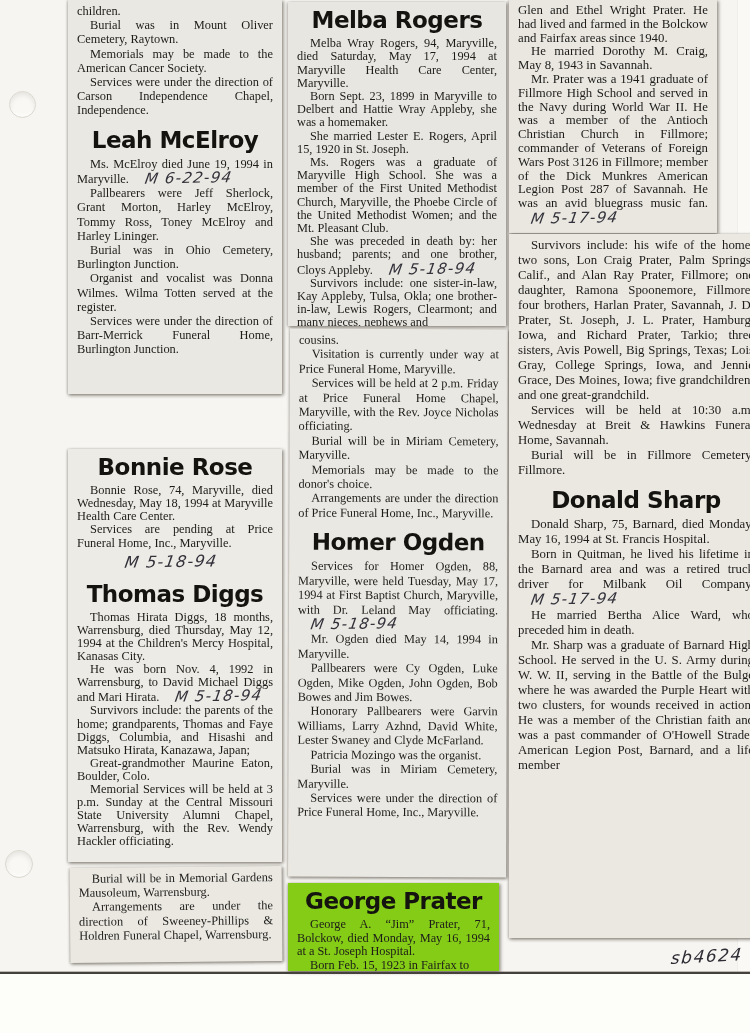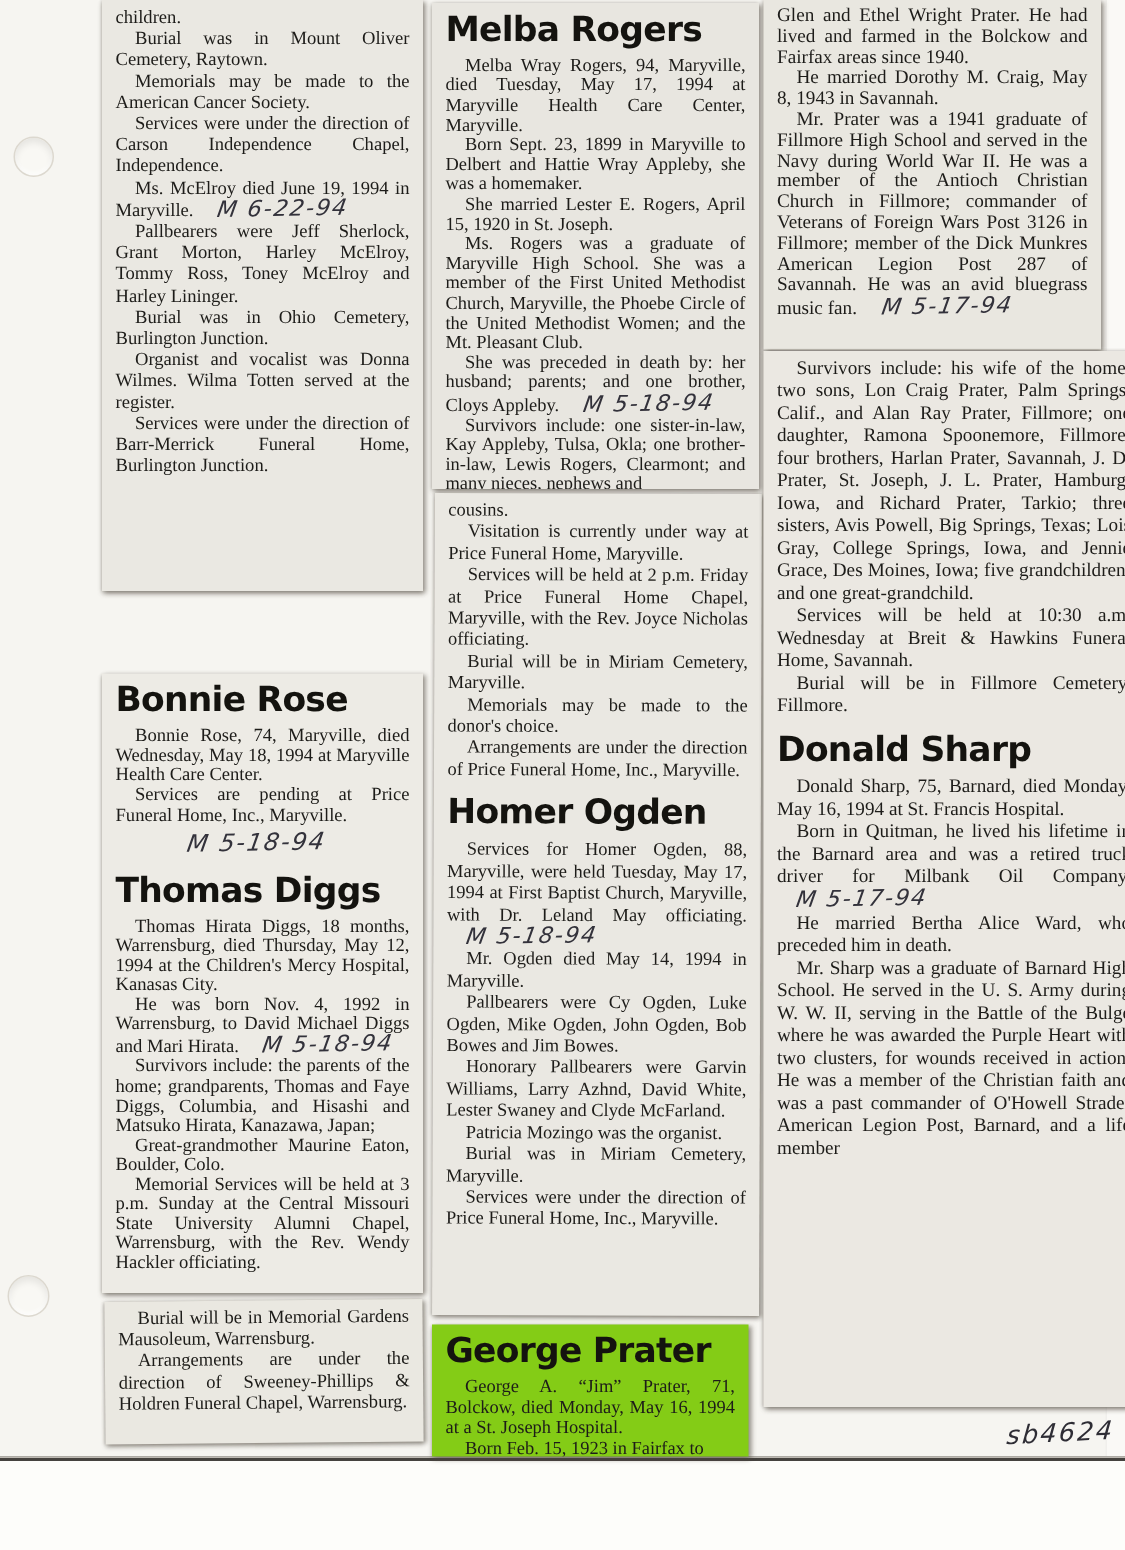--- a/index.html
+++ b/index.html
@@ -5,21 +5,21 @@
   html,body{margin:0;padding:0;background:#e9e9e9;}
   #page{position:relative;width:750px;height:1033px;background:#f6f5f1;overflow:hidden;
         font-family:"Liberation Serif",serif;color:#1d1c19;}
   .right-margin{position:absolute;left:737px;top:0;width:13px;height:971px;background:#faf9f6;
         border-left:1px solid rgba(0,0,0,.04);}
   .clipping{position:absolute;box-sizing:border-box;padding:4px 9px 6px;overflow:hidden;
         box-shadow:2px 1px 3px rgba(80,74,62,.45), -1px 0 2px rgba(80,74,62,.22), 0 2px 3px rgba(80,74,62,.3);}
   .para{margin:0;text-align:justify;text-indent:13px;hyphens:auto;-webkit-hyphens:auto;}
   .para.noindent{text-indent:0;}
   .headline{font-family:"DejaVu Sans",sans-serif;font-weight:bold;font-size:23px;line-height:1.05;
-        margin:10px 0 5px;letter-spacing:-0.5px;color:#14130f;}
+        text-align:center;margin:10px 0 5px;letter-spacing:-0.5px;color:#14130f;}
   .clipping > .headline:first-child{margin-top:2px;}
   .hand{font-family:"DejaVu Sans",sans-serif;font-style:italic;font-size:15px;letter-spacing:1.2px;
         color:#33323b;display:inline-block;transform:skewX(-10deg) rotate(-1deg);line-height:1;}
   .hand.standalone{margin:4px 0 2px 48px;font-size:16px;}
   .catalog{position:absolute;left:671px;top:946px;font-family:"DejaVu Sans",sans-serif;font-style:italic;
         font-size:17px;letter-spacing:1.5px;color:#2e2d35;transform:rotate(-3deg) skewX(-8deg);}
   .hole{position:absolute;border-radius:50%;background:#f9f8f4;border:1px solid #dcd8cf;
         box-shadow:inset 0 3px 5px rgba(0,0,0,.08), inset 0 -2px 3px rgba(255,255,255,.7);}
   .hole1{left:9px;top:91px;width:25px;height:25px;}
   .hole2{left:5px;top:850px;width:26px;height:26px;}
@@ -35,34 +35,35 @@
   <div class="hole hole1"></div>
   <div class="hole hole2"></div>
   <div class="edge-line"></div>
   <div class="bottom-sheet"></div>
   <span class="catalog">sb4624</span>
 <div class="clipping" style="left: 68px; top: 0px; width: 214px; height: 394px; background: rgb(234, 232, 226); line-height: 14.2px; font-size: 12.4px;">
       <p class="para noindent"><span>children.</span></p>
       <p class="para"><span>Burial was in Mount Oliver Cemetery, Raytown.</span></p>
       <p class="para"><span>Memorials may be made to the American Cancer Society.</span></p>
       <p class="para"><span>Services were under the direction of Carson Independence Chapel, Independence.</span></p>
+      <h2 class="headline">Leah McElroy</h2>
       <p class="para"><span>Ms. McElroy died June 19, 1994 in Maryville.</span> <span class="hand">M 6-22-94</span></p>
       <p class="para"><span>Pallbearers were Jeff Sherlock, Grant Morton, Harley McElroy, Tommy Ross, Toney McElroy and Harley Lininger.</span></p>
       <p class="para"><span>Burial was in Ohio Cemetery, Burlington Junction.</span></p>
       <p class="para"><span>Organist and vocalist was Donna Wilmes. Wilma Totten served at the register.</span></p>
       <p class="para"><span>Services were under the direction of Barr-Merrick Funeral Home, Burlington Junction.</span></p>
     </div>
     <div class="clipping" style="left: 68px; top: 449px; width: 214px; height: 413px; background: rgb(237, 235, 229); line-height: 13.1px; font-size: 12.4px;"><h2 class="headline">Bonnie Rose</h2><p class="para"><span>Bonnie Rose, 74, Maryville, died Wednesday, May 18, 1994 at Maryville Health Care Center.</span></p><p class="para"><span>Services are pending at Price Funeral Home, Inc., Maryville.</span></p><div class="hand standalone">M 5-18-94</div><h2 class="headline">Thomas Diggs</h2><p class="para"><span>Thomas Hirata Diggs, 18 months, Warrensburg, died Thursday, May 12, 1994 at the Children's Mercy Hospital, Kanasas City.</span></p><p class="para"><span>He was born Nov. 4, 1992 in Warrensburg, to David Michael Diggs and Mari Hirata.</span> <span class="hand">M 5-18-94</span></p><p class="para"><span>Survivors include: the parents of the home; grandparents, Thomas and Faye Diggs, Columbia, and Hisashi and Matsuko Hirata, Kanazawa, Japan;</span></p><p class="para"><span>Great-grandmother Maurine Eaton, Boulder, Colo.</span></p><p class="para"><span>Memorial Services will be held at 3 p.m. Sunday at the Central Missouri State University Alumni Chapel, Warrensburg, with the Rev. Wendy Hackler officiating.</span></p></div>
     <div class="clipping" style="left: 70px; top: 867px; width: 212px; height: 95px; background: rgb(234, 232, 225); line-height: 14.2px; font-size: 12.4px; transform: rotate(-0.5deg);">
       <p class="para"><span>Burial will be in Memorial Gardens Mausoleum, Warrensburg.</span></p>
       <p class="para"><span>Arrangements are under the direction of Sweeney-Phillips &amp; Holdren Funeral Chapel, Warrensburg.</span></p>
     </div>
     <div class="clipping" style="left: 288px; top: 2px; width: 218px; height: 324px; background: rgb(232, 230, 224); line-height: 13.2px; font-size: 12.3px;">
       <h2 class="headline">Melba Rogers</h2>
-      <p class="para"><span>Melba Wray Rogers, 94, Maryville, died Tuesday, May 17, 1994 at Maryville Health Care Center, Maryville.</span></p>
+      <p class="para"><span>Melba Wray Rogers, 94, Maryville, died Saturday, May 17, 1994 at Maryville Health Care Center, Maryville.</span></p>
       <p class="para"><span>Born Sept. 23, 1899 in Maryville to Delbert and Hattie Wray Appleby, she was a homemaker.</span></p>
       <p class="para"><span>She married Lester E. Rogers, April 15, 1920 in St. Joseph.</span></p>
       <p class="para"><span>Ms. Rogers was a graduate of Maryville High School. She was a member of the First United Methodist Church, Maryville, the Phoebe Circle of the United Methodist Women; and the Mt. Pleasant Club.</span></p>
       <p class="para"><span>She was preceded in death by: her husband; parents; and one brother, Cloys Appleby.</span> <span class="hand">M 5-18-94</span></p>
       <p class="para"><span>Survivors include: one sister-in-law, Kay Appleby, Tulsa, Okla; one brother-in-law, Lewis Rogers, Clearmont; and many nieces, nephews and</span></p>
     </div>
     <div class="clipping" style="left: 289px; top: 329px; width: 218px; height: 548px; background: rgb(234, 232, 226); line-height: 14.4px; font-size: 12.3px; transform: rotate(0.2deg);">
       <p class="para noindent"><span>cousins.</span></p>
       <p class="para"><span>Visitation is currently under way at Price Funeral Home, Maryville.</span></p>
       <p class="para"><span>Services will be held at 2 p.m. Friday at Price Funeral Home Chapel, Maryville, with the Rev. Joyce Nicholas officiating.</span></p>
@@ -76,21 +77,21 @@
       <p class="para"><span>Honorary Pallbearers were Garvin Williams, Larry Azhnd, David White, Lester Swaney and Clyde McFarland.</span></p>
       <p class="para"><span>Patricia Mozingo was the organist.</span></p>
       <p class="para"><span>Burial was in Miriam Cemetery, Maryville.</span></p>
       <p class="para"><span>Services were under the direction of Price Funeral Home, Inc., Maryville.</span></p>
     </div>
     <div class="clipping" style="left: 288px; top: 883px; width: 211px; height: 88px; background: #84cc16; line-height: 13.5px; font-size: 12.3px;">
       <h2 class="headline">George Prater</h2>
       <p class="para"><span>George A. “Jim” Prater, 71, Bolckow, died Monday, May 16, 1994 at a St. Joseph Hospital.</span></p>
       <p class="para"><span>Born Feb. 15, 1923 in Fairfax to</span></p>
     </div>
-    <div class="clipping" style="left: 509px; top: 0px; width: 225px; height: 233px; background: rgb(233, 231, 224); line-height: 13.8px; font-size: 12.8px;">
+    <div class="clipping" style="left: 509px; top: 0px; width: 208px; height: 233px; background: rgb(233, 231, 224); line-height: 13.8px; font-size: 12.8px;">
       <p class="para noindent"><span>Glen and Ethel Wright Prater. He had lived and farmed in the Bolckow and Fairfax areas since 1940.</span></p>
       <p class="para"><span>He married Dorothy M. Craig, May 8, 1943 in Savannah.</span></p>
       <p class="para"><span>Mr. Prater was a 1941 graduate of Fillmore High School and served in the Navy during World War II. He was a member of the Antioch Christian Church in Fillmore; commander of Veterans of Foreign Wars Post 3126 in Fillmore; member of the Dick Munkres American Legion Post 287 of Savannah. He was an avid bluegrass music fan.</span> <span class="hand">M 5-17-94</span></p>
     </div>
     <div class="clipping" style="left: 509px; top: 234px; width: 254px; height: 704px; background: rgb(235, 232, 226); line-height: 15px; font-size: 12.8px;">
       <p class="para"><span>Survivors include: his wife of the home; two sons, Lon Craig Prater, Palm Springs, Calif., and Alan Ray Prater, Fillmore; one daughter, Ramona Spoonemore, Fillmore; four brothers, Harlan Prater, Savannah, J. D. Prater, St. Joseph, J. L. Prater, Hamburg, Iowa, and Richard Prater, Tarkio; three sisters, Avis Powell, Big Springs, Texas; Lois Gray, College Springs, Iowa, and Jennie Grace, Des Moines, Iowa; five grandchildren; and one great-grandchild.</span></p>
       <p class="para"><span>Services will be held at 10:30 a.m. Wednesday at Breit &amp; Hawkins Funeral Home, Savannah.</span></p>
       <p class="para"><span>Burial will be in Fillmore Cemetery, Fillmore.</span></p>
       <h2 class="headline">Donald Sharp</h2>
       <p class="para"><span>Donald Sharp, 75, Barnard, died Monday, May 16, 1994 at St. Francis Hospital.</span></p>

